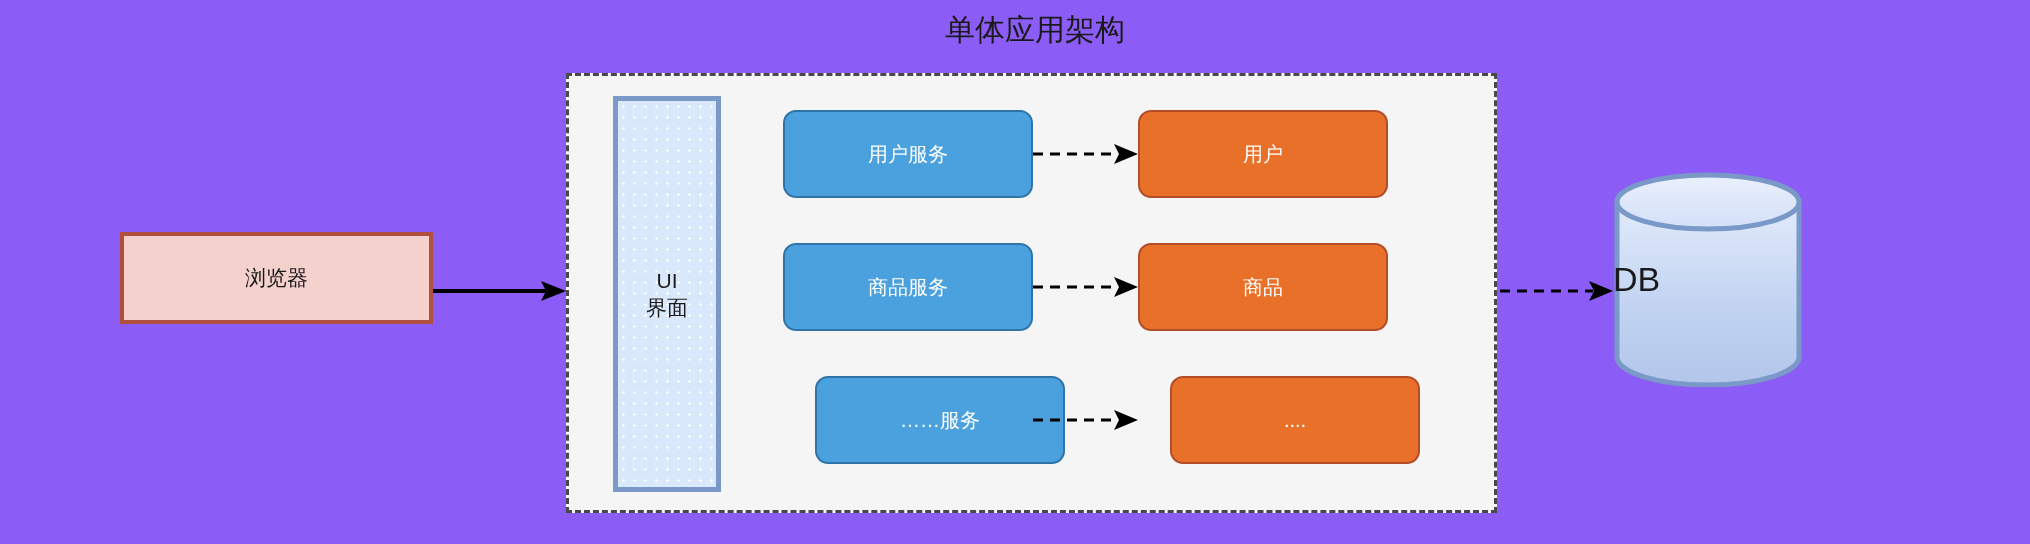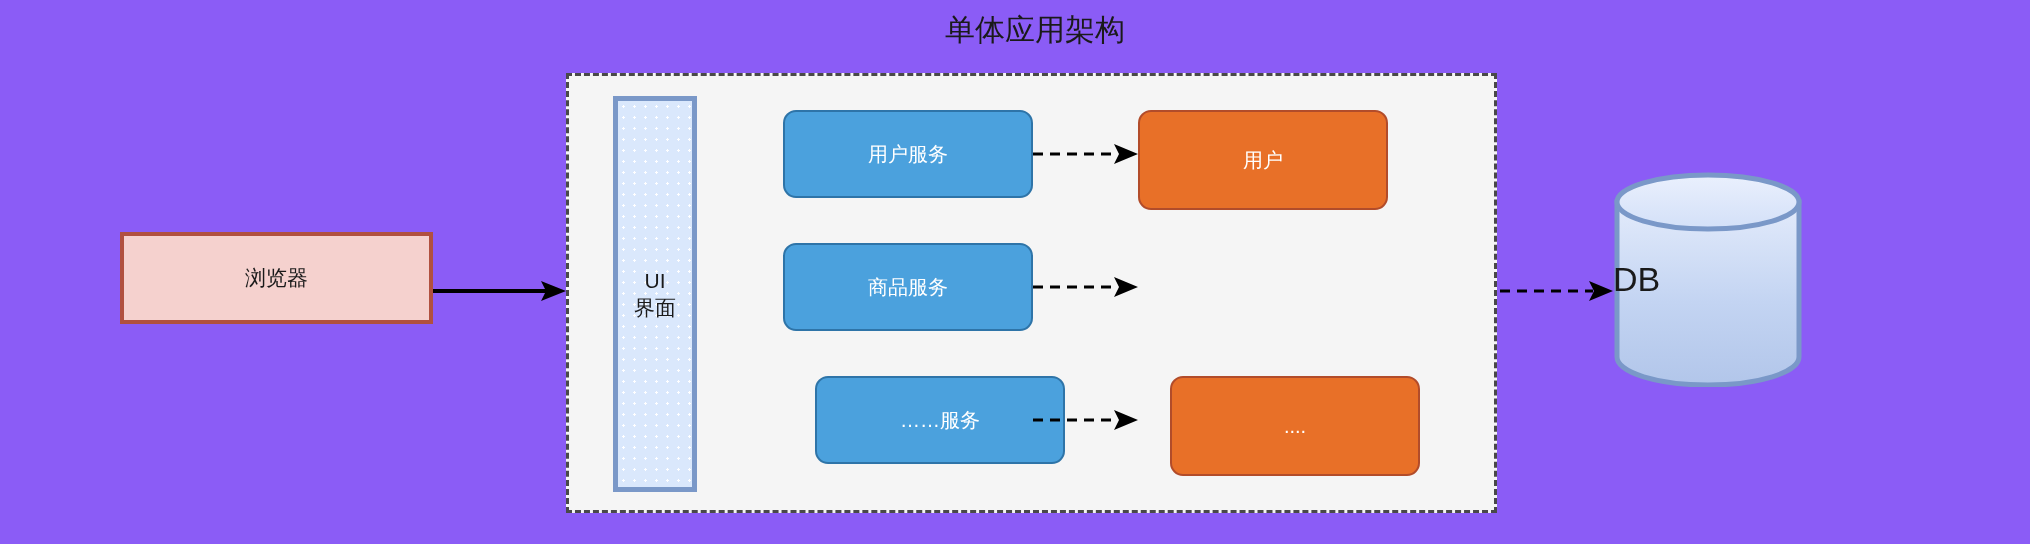--- a/index.html
+++ b/index.html
@@ -61,21 +61,21 @@
     justify-content: center;
     font-size: 21px;
     color: #1a1a1a;
   }
 
   
   #ui-panel {
     position: absolute;
     left: 613px;
     top: 96px;
-    width: 84px;
+    width: 108px;
     height: 396px;
     background-color: #dae8fc;
     background-image:
       radial-gradient(circle, #ffffff 1.1px, transparent 1.2px);
     background-size: 11px 11px;
     border: 5px solid #7a98c8;
     box-sizing: border-box;
     display: flex;
     flex-direction: column;
     align-items: center;
@@ -101,21 +101,21 @@
   .service-box {
     left: 783px;
     width: 250px;
     height: 88px;
     background: #4ba1dd;
     border: 2px solid #2e74a8;
   }
   .entity-box {
     left: 1138px;
     width: 250px;
-    height: 100px;
+    height: 88px;
     background: #e87028;
     border: 2px solid #b24c2a;
   }
   .row-1 { top: 110px; }
   .row-2 { top: 243px; }
   .row-3 { top: 376px; margin-left: 32px; }
 
   
   .arrow {
     position: absolute;
@@ -177,20 +177,23 @@
   </div>
   <div class="node-box service-box row-1">
     <span>用户服务</span>
   </div>
   <div class="node-box service-box row-3">
     <span>……服务</span>
   </div>
 
   <div class="node-box entity-box row-1">
     <span>用户</span>
+  </div>
+  <div class="node-box entity-box row-2">
+    <span>商品</span>
   </div>
   <div class="node-box entity-box row-3">
     <span>....</span>
   </div>
 
   <div class="arrow" style="left:1033px; top:144px; width:105px;">
     <svg width="105" height="20" viewBox="0 0 105 20">
       <line x1="0" y1="10" x2="85" y2="10" stroke="#000000" stroke-width="3" stroke-dasharray="10 7"></line>
       <polygon points="105,10 81,20 86,10 81,0" fill="#000000"></polygon>
     </svg>

